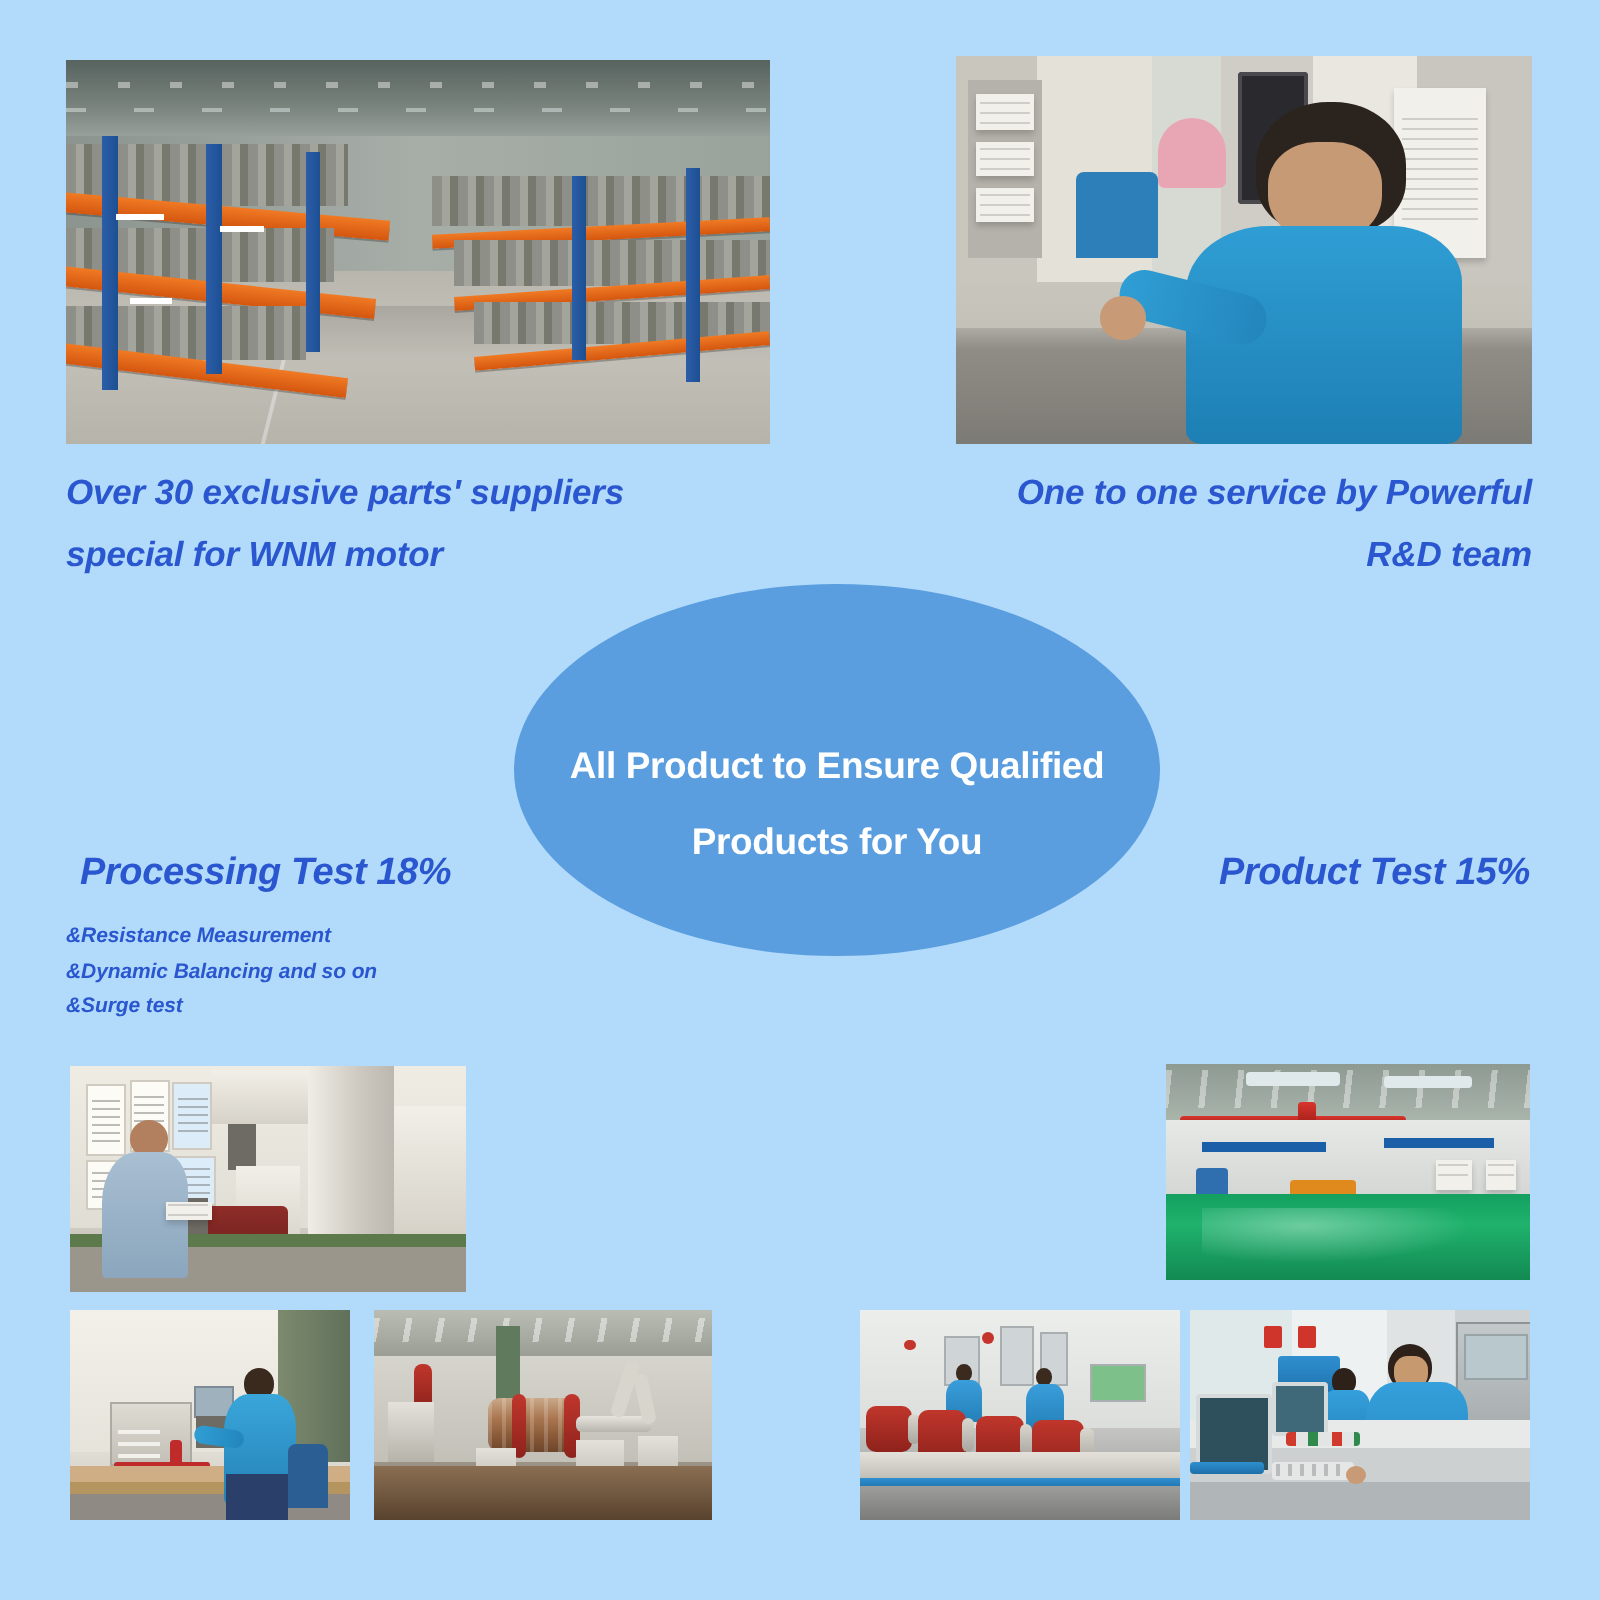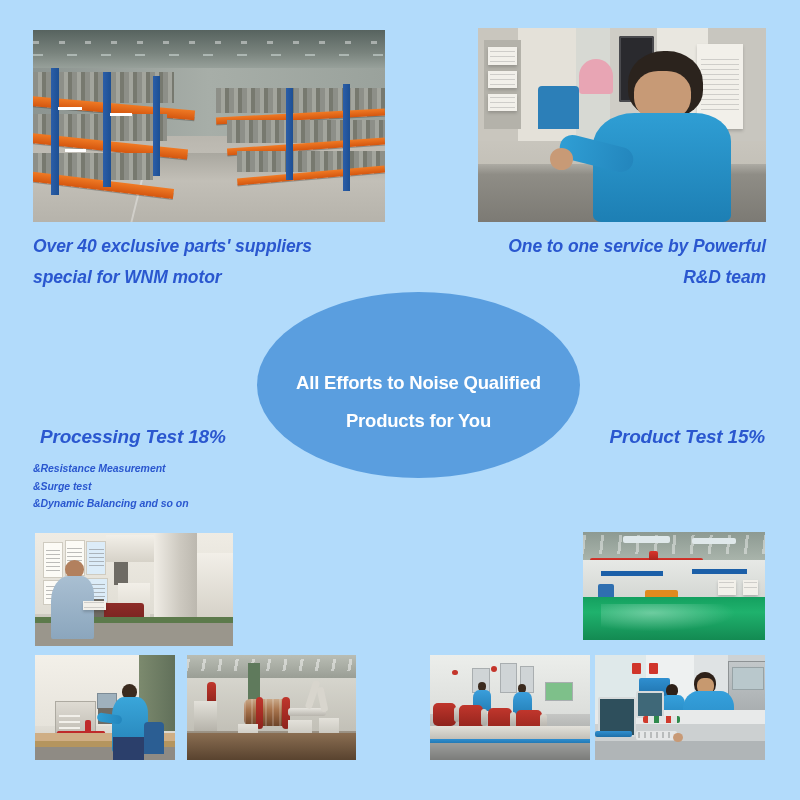--- a/index.html
+++ b/index.html
@@ -420,39 +420,39 @@
       <div class="of-desk"></div>
 
       <div class="of-head" style="left:52%; top:12%; width:26%; height:34%;"></div>
       <div class="of-face" style="left:54%; top:22%; width:20%; height:26%;"></div>
       <div class="of-body" style="left:40%; top:44%; width:48%; height:56%;"></div>
       <div class="of-arm" style="left:28%; top:58%; width:26%; height:13%; transform:rotate(14deg);"></div>
       <div class="of-hand" style="left:25%; top:62%; width:8%; height:11%;"></div>
     </div>
   </div>
 
-  <div class="caption" style="left:33px; top:231px; width:380px;">Over 40 exclusive parts' suppliers
+  <div class="caption" style="left:33px; top:231px; width:380px;">Over 30 exclusive parts' suppliers
 special for WNM motor</div>
 
   <div class="caption right" style="left:420px; top:231px; width:346px;">One to one service by Powerful
 R&amp;D team</div>
 
   <div class="ellipse">
-    <div class="ellipse-text">All Efforts to Noise Qualified
+    <div class="ellipse-text">All Product to Ensure Qualified
 Products for You</div>
   </div>
 
   <div class="section-title" style="left:40px; top:426px;">Processing Test 18%</div>
 
   <div class="section-title" style="right:35px; top:426px; text-align:right;">Product Test 15%</div>
 
   <div class="test-list" style="left:33px; top:460px;">
     <div>&amp;Resistance Measurement</div>
+    <div>&amp;Dynamic Balancing and so on</div>
     <div>&amp;Surge test</div>
-    <div>&amp;Dynamic Balancing and so on</div>
   </div>
 
 
   <div class="photo pic-cmm" style="left:35px; top:533px; width:198px; height:113px;">
     <div class="ph-inner">
       <div class="cmm-wall"></div>
       <div class="cmm-notice" style="left:4%; top:8%; width:9%; height:30%;"></div>
       <div class="cmm-notice" style="left:15%; top:6%; width:9%; height:30%;"></div>
       <div class="cmm-notice blue" style="left:26%; top:7%; width:9%; height:28%;"></div>
       <div class="cmm-notice" style="left:4%; top:42%; width:9%; height:20%;"></div>

